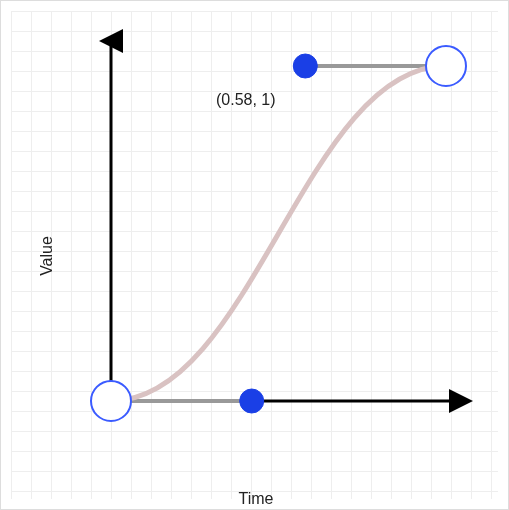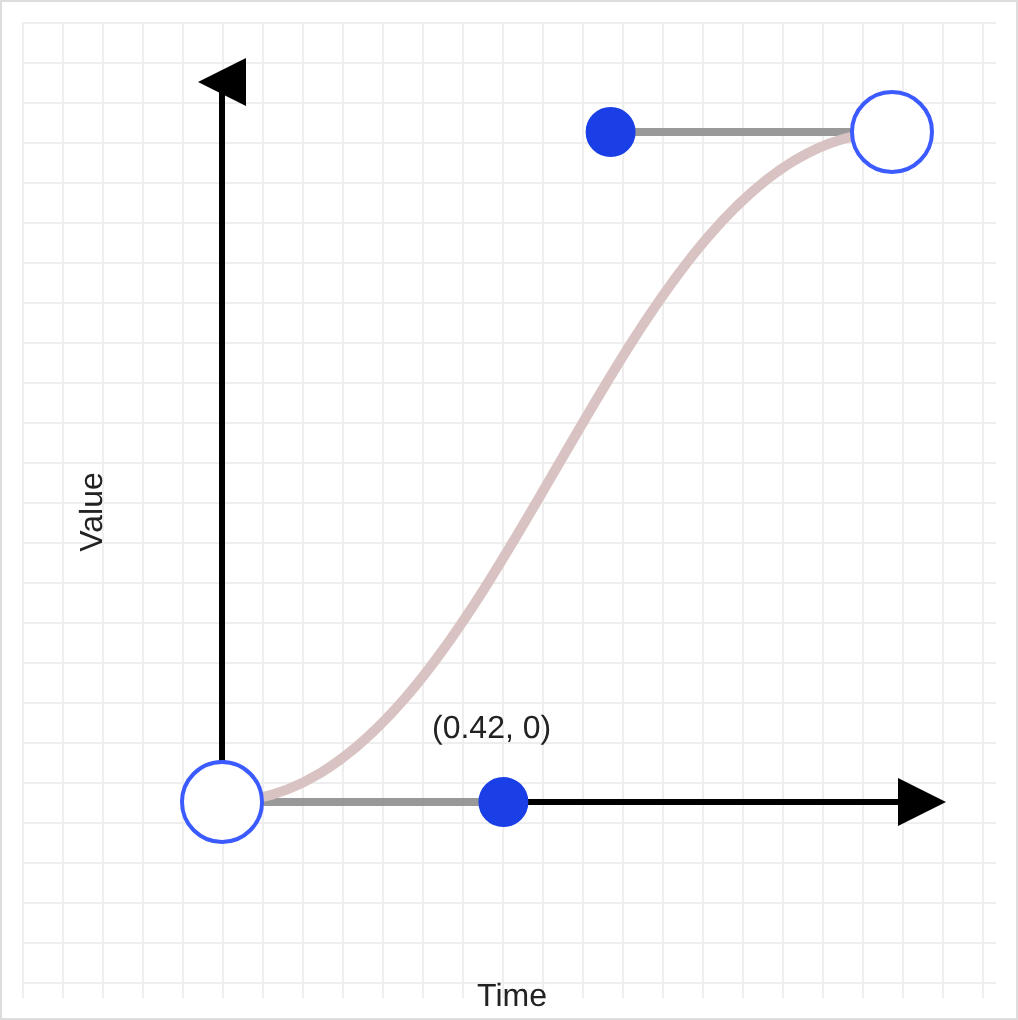--- a/index.html
+++ b/index.html
@@ -84,14 +84,14 @@
     <circle cx="445" cy="65" r="20" fill="#fff" stroke="#3b5bff" stroke-width="2"></circle>
 
     <circle cx="250.7" cy="400" r="12" fill="#1a3fe6" stroke="#1a3fe6"></circle>
 
     <circle cx="304.3" cy="65" r="12" fill="#1a3fe6" stroke="#1a3fe6"></circle>
   </svg>
 
   <div class="axis-label ylabel">Value</div>
   <div class="axis-label xlabel">Time</div>
 
-  <div class="pt-label" style="left:215px; top:355px;">(0.42, 0)</div>
+  <div class="pt-label" style="left:215px; top:90px;">(0.58, 1)</div>
 </div>
 
 </body></html>

